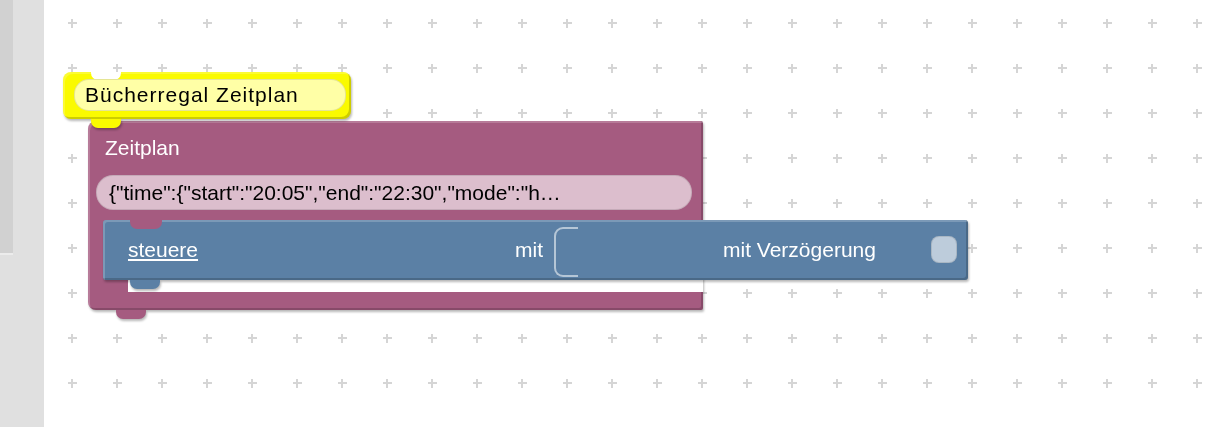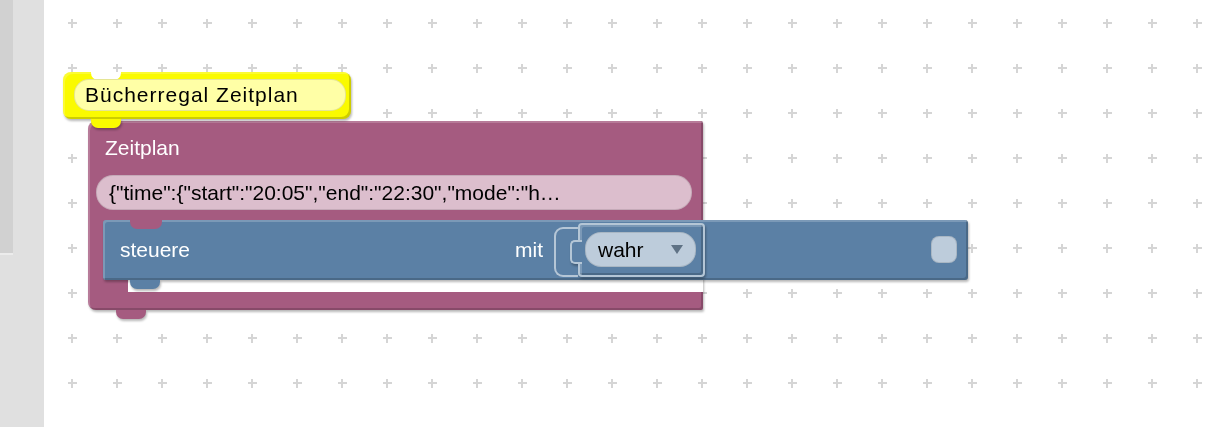--- a/index.html
+++ b/index.html
@@ -33,21 +33,21 @@
   #schedule-title{position:absolute;left:17px;top:15px;}
   #cron-field{left:8px;top:54px;width:596px;height:35px;background:var(--f-schedule,#dcbecd);border-radius:17px;padding:0 12px;}
   #cron-text{overflow:hidden;}
   #statement-hole{position:absolute;left:40px;top:99px;width:575px;height:72px;background:#fff;}
   #schedule-bump{left:28px;top:189px;width:30px;height:9px;background:var(--c-schedule,#a55b80);}
   
   #control-block{left:103px;top:220px;width:865px;height:60px;z-index:3;}
   #control-body{left:0;top:0;width:865px;height:60px;background:var(--c-control,#5b80a5);border-radius:3px;}
   #control-notch-fill{left:27px;top:0;width:32px;height:9px;background:var(--c-schedule,#a55b80);}
   #control-bump{left:27px;top:60px;width:30px;height:9px;background:var(--c-control,#5b80a5);}
-  #steuere-label{position:absolute;left:17px;top:0;line-height:60px;}
+  #steuere-label{position:absolute;left:25px;top:0;line-height:60px;text-decoration:underline;}
   #device-field{left:94px;top:16px;width:306px;height:32px;background:var(--f-control,#bdccdb);border-radius:15px;justify-content:center;letter-spacing:1.5px;}
   #mit-label{position:absolute;left:412px;top:0;line-height:60px;}
   #value-socket{position:absolute;left:451px;top:7px;width:22px;height:46px;border:2px solid rgba(255,255,255,0.55);border-right:none;border-radius:9px 0 0 9px;}
   #delay-label{position:absolute;left:620px;top:0;line-height:60px;}
   #delay-checkbox{left:828px;top:16px;width:26px;height:27px;background:var(--f-control,#bdccdb);border-radius:8px;}
   
   #logic-block{left:578px;top:223px;width:127px;height:54px;z-index:4;}
   #logic-body{left:0;top:0;width:127px;height:54px;background:var(--c-control,#5b80a5);border:2px solid #b4c6d6;border-radius:4px;box-sizing:border-box;}
   #logic-tab{position:absolute;left:-8px;top:17px;width:10px;height:20px;background:var(--c-control,#5b80a5);border:2px solid #b4c6d6;border-right:none;border-radius:5px 0 0 5px;}
   #logic-dropdown{left:7px;top:9px;width:111px;height:35px;background:var(--f-control,#bdccdb);border-radius:16px;padding:0 12px;justify-content:space-between;}
@@ -323,29 +323,22 @@
     <div class="tab" id="schedule-bump"></div>
   </div>
 
   <div class="block" id="control-block">
     <div class="body" id="control-body"></div>
     <div class="tab" id="control-notch-fill"></div>
     <div class="tab" id="control-bump"></div>
     <div class="blabel" id="steuere-label">steuere</div>
     <div class="blabel" id="mit-label">mit</div>
     <div id="value-socket"></div>
+    <div class="blabel" id="delay-label">mit Verzögerung</div>
     <div class="field" id="delay-checkbox"></div>
   </div>
 
-  <div class="block" id="logic-block">
-    <div class="body" id="logic-body"></div>
-    <div id="logic-tab"></div>
-    <div class="field" id="logic-dropdown">
-      <span>wahr</span>
-      <span id="dropdown-arrow"></span>
-    </div>
-  </div>
 
   <div id="rail">
     <div id="thumb"></div>
   </div>
 
 </div>
 
 </body></html>

